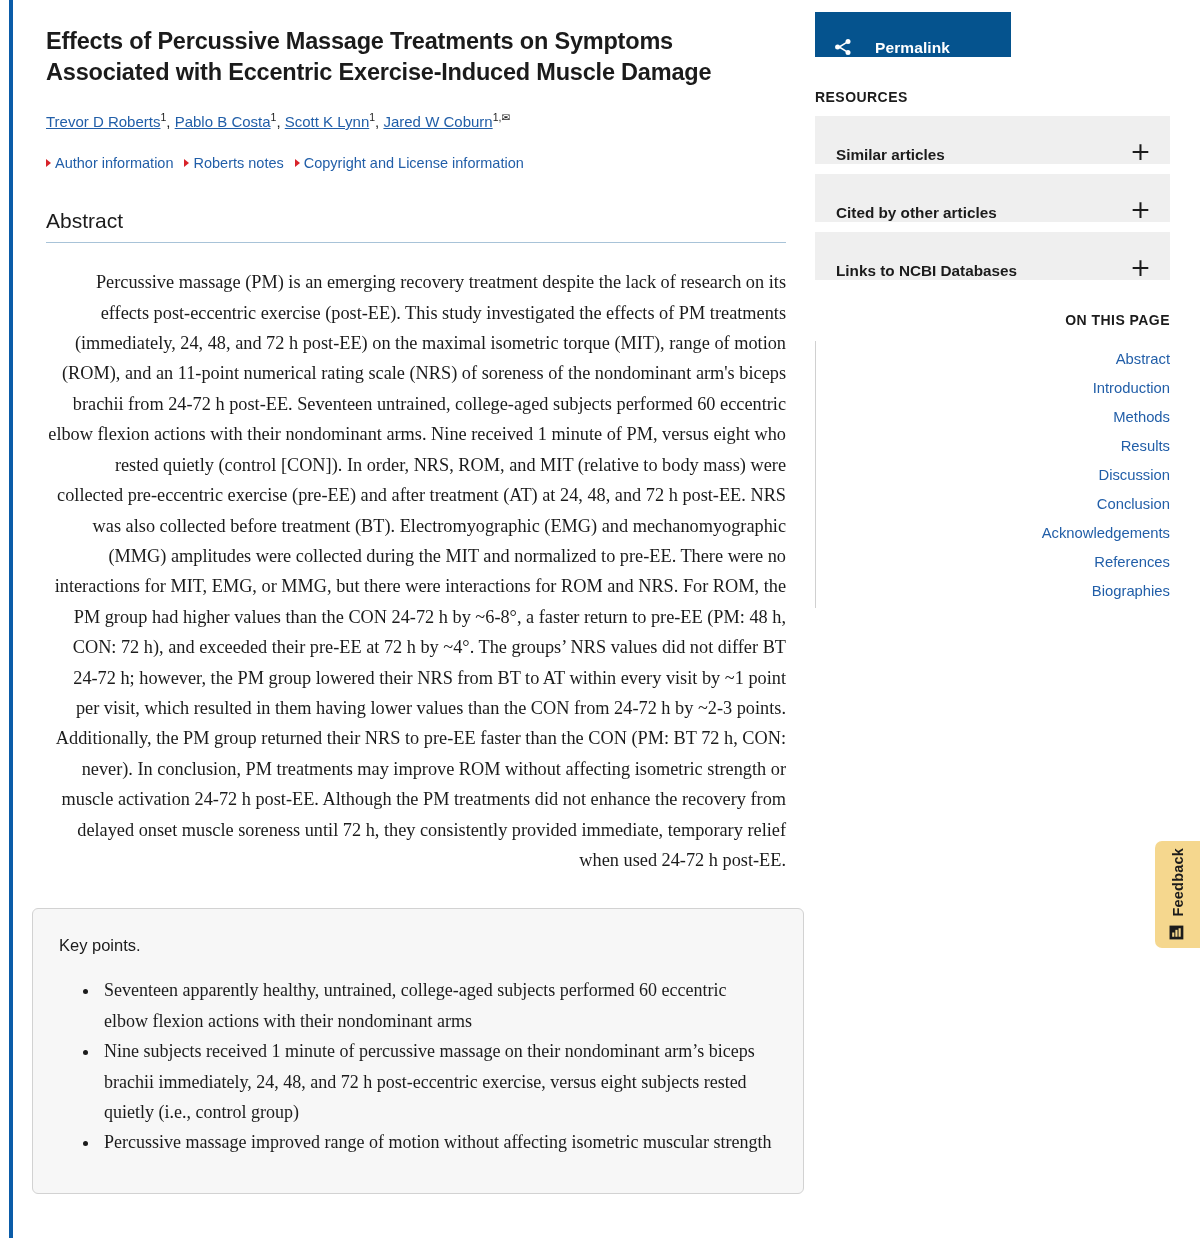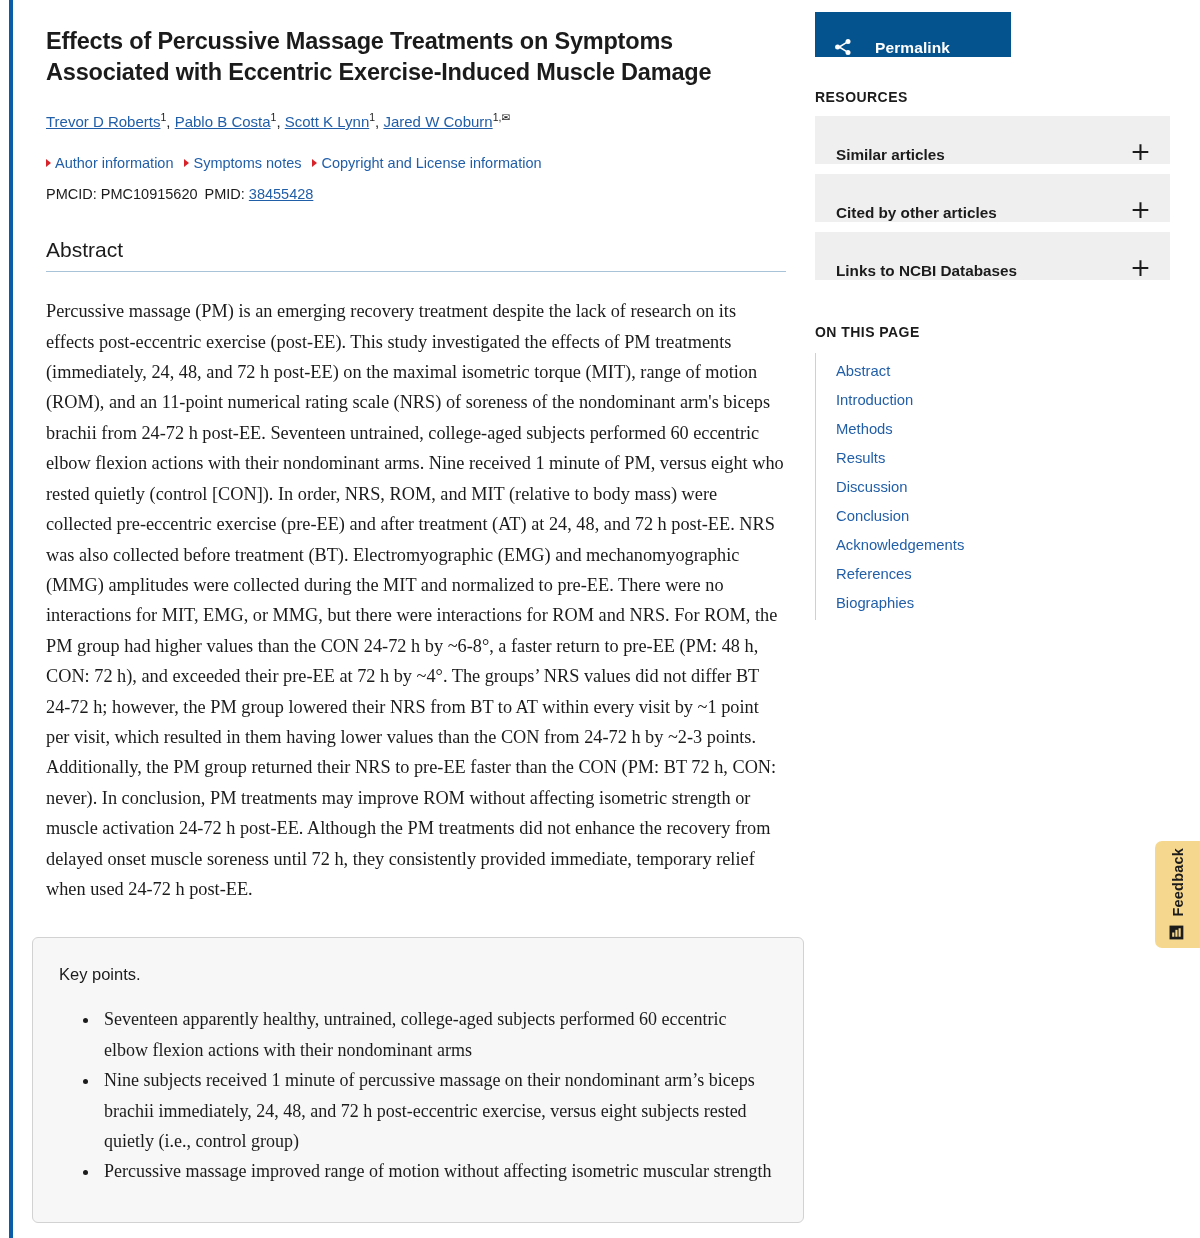--- a/index.html
+++ b/index.html
@@ -103,21 +103,21 @@
     padding-bottom: 9px;
     border-bottom: 1px solid #a8c3d8;
   }
 
   .abstract-body {
     font-family: "Liberation Serif", serif;
     font-size: 18.3px;
     line-height: 30.4px;
     color: #1b1b1b;
     margin-top: 24px;
-    text-align: left;
+    text-align: right;
   }
 
   .keypoints {
     margin-top: 33px;
     border: 1px solid #d2d2d2;
     border-radius: 6px;
     background: #f7f7f7;
     padding: 27px 26px 30px 26px;
     width: 772px;
     margin-left: -14px;
@@ -195,21 +195,21 @@
     color: #1b1b1b;
   }
   .acc-plus {
     font-size: 25px;
     line-height: 1;
     color: #1b1b1b;
     font-weight: 400;
     font-family: "DejaVu Sans", sans-serif;
   }
 
-  .onthispage { margin-top: 44px; }
+  .onthispage { margin-top: 32px; text-align: right; }
   .otp-nav {
     margin-top: 13px;
     border-left: 1px solid #d0d0d0;
     padding: 3px 0 3px 0;
   }
   .otp-item {
     display: block;
     color: #215ea8;
     font-size: 14.8px;
     padding: 6.5px 0 6.5px 20px;
@@ -250,28 +250,23 @@
 
   <div class="main-col">
 
     <h1 class="article-title">Effects of Percussive Massage Treatments on Symptoms Associated with Eccentric Exercise-Induced Muscle Damage</h1>
 
     <div class="authors">
       <a href="#">Trevor D Roberts</a><sup>1</sup><span>, </span><a href="#">Pablo B Costa</a><sup>1</sup><span>, </span><a href="#">Scott K Lynn</a><sup>1</sup><span>, </span><a href="#">Jared W Coburn</a><sup>1,</sup><sup class="env-glyph">✉</sup>
     </div>
 
     <div class="note-links">
-      <span class="nl"><span class="tri"></span><span>Author information</span></span><span class="nl"><span class="tri"></span><span>Symptoms notes</span></span><span class="nl"><span class="tri"></span><span>Copyright and License information</span></span>
-    </div>
-
-    <div class="ids">
-      <span>PMCID:</span>
-      <span>PMC10915620</span><span class="gap"></span><span>PMID:</span>
-      <a href="#">38455428</a>
-    </div>
+      <span class="nl"><span class="tri"></span><span>Author information</span></span><span class="nl"><span class="tri"></span><span>Roberts notes</span></span><span class="nl"><span class="tri"></span><span>Copyright and License information</span></span>
+    </div>
+
 
     <h2 class="section-head">Abstract</h2>
 
     <p class="abstract-body">Percussive massage (PM) is an emerging recovery treatment despite the lack of research on its effects post-eccentric exercise (post-EE). This study investigated the effects of PM treatments (immediately, 24, 48, and 72 h post-EE) on the maximal isometric torque (MIT), range of motion (ROM), and an 11-point numerical rating scale (NRS) of soreness of the nondominant arm's biceps brachii from 24-72 h post-EE. Seventeen untrained, college-aged subjects performed 60 eccentric elbow flexion actions with their nondominant arms. Nine received 1 minute of PM, versus eight who rested quietly (control [CON]). In order, NRS, ROM, and MIT (relative to body mass) were collected pre-eccentric exercise (pre-EE) and after treatment (AT) at 24, 48, and 72 h post-EE. NRS was also collected before treatment (BT). Electromyographic (EMG) and mechanomyographic (MMG) amplitudes were collected during the MIT and normalized to pre-EE. There were no interactions for MIT, EMG, or MMG, but there were interactions for ROM and NRS. For ROM, the PM group had higher values than the CON 24-72 h by ~6-8°, a faster return to pre-EE (PM: 48 h, CON: 72 h), and exceeded their pre-EE at 72 h by ~4°. The groups’ NRS values did not differ BT 24-72 h; however, the PM group lowered their NRS from BT to AT within every visit by ~1 point per visit, which resulted in them having lower values than the CON from 24-72 h by ~2-3 points. Additionally, the PM group returned their NRS to pre-EE faster than the CON (PM: BT 72 h, CON: never). In conclusion, PM treatments may improve ROM without affecting isometric strength or muscle activation 24-72 h post-EE. Although the PM treatments did not enhance the recovery from delayed onset muscle soreness until 72 h, they consistently provided immediate, temporary relief when used 24-72 h post-EE.</p>
 
     <div class="keypoints">
       <div class="kp-title">Key points.</div>
       <ul class="kp-list">
         <li>Seventeen apparently healthy, untrained, college-aged subjects performed 60 eccentric elbow flexion actions with their nondominant arms</li>
         <li>Nine subjects received 1 minute of percussive massage on their nondominant arm’s biceps brachii immediately, 24, 48, and 72 h post-eccentric exercise, versus eight subjects rested quietly (i.e., control group)</li>

